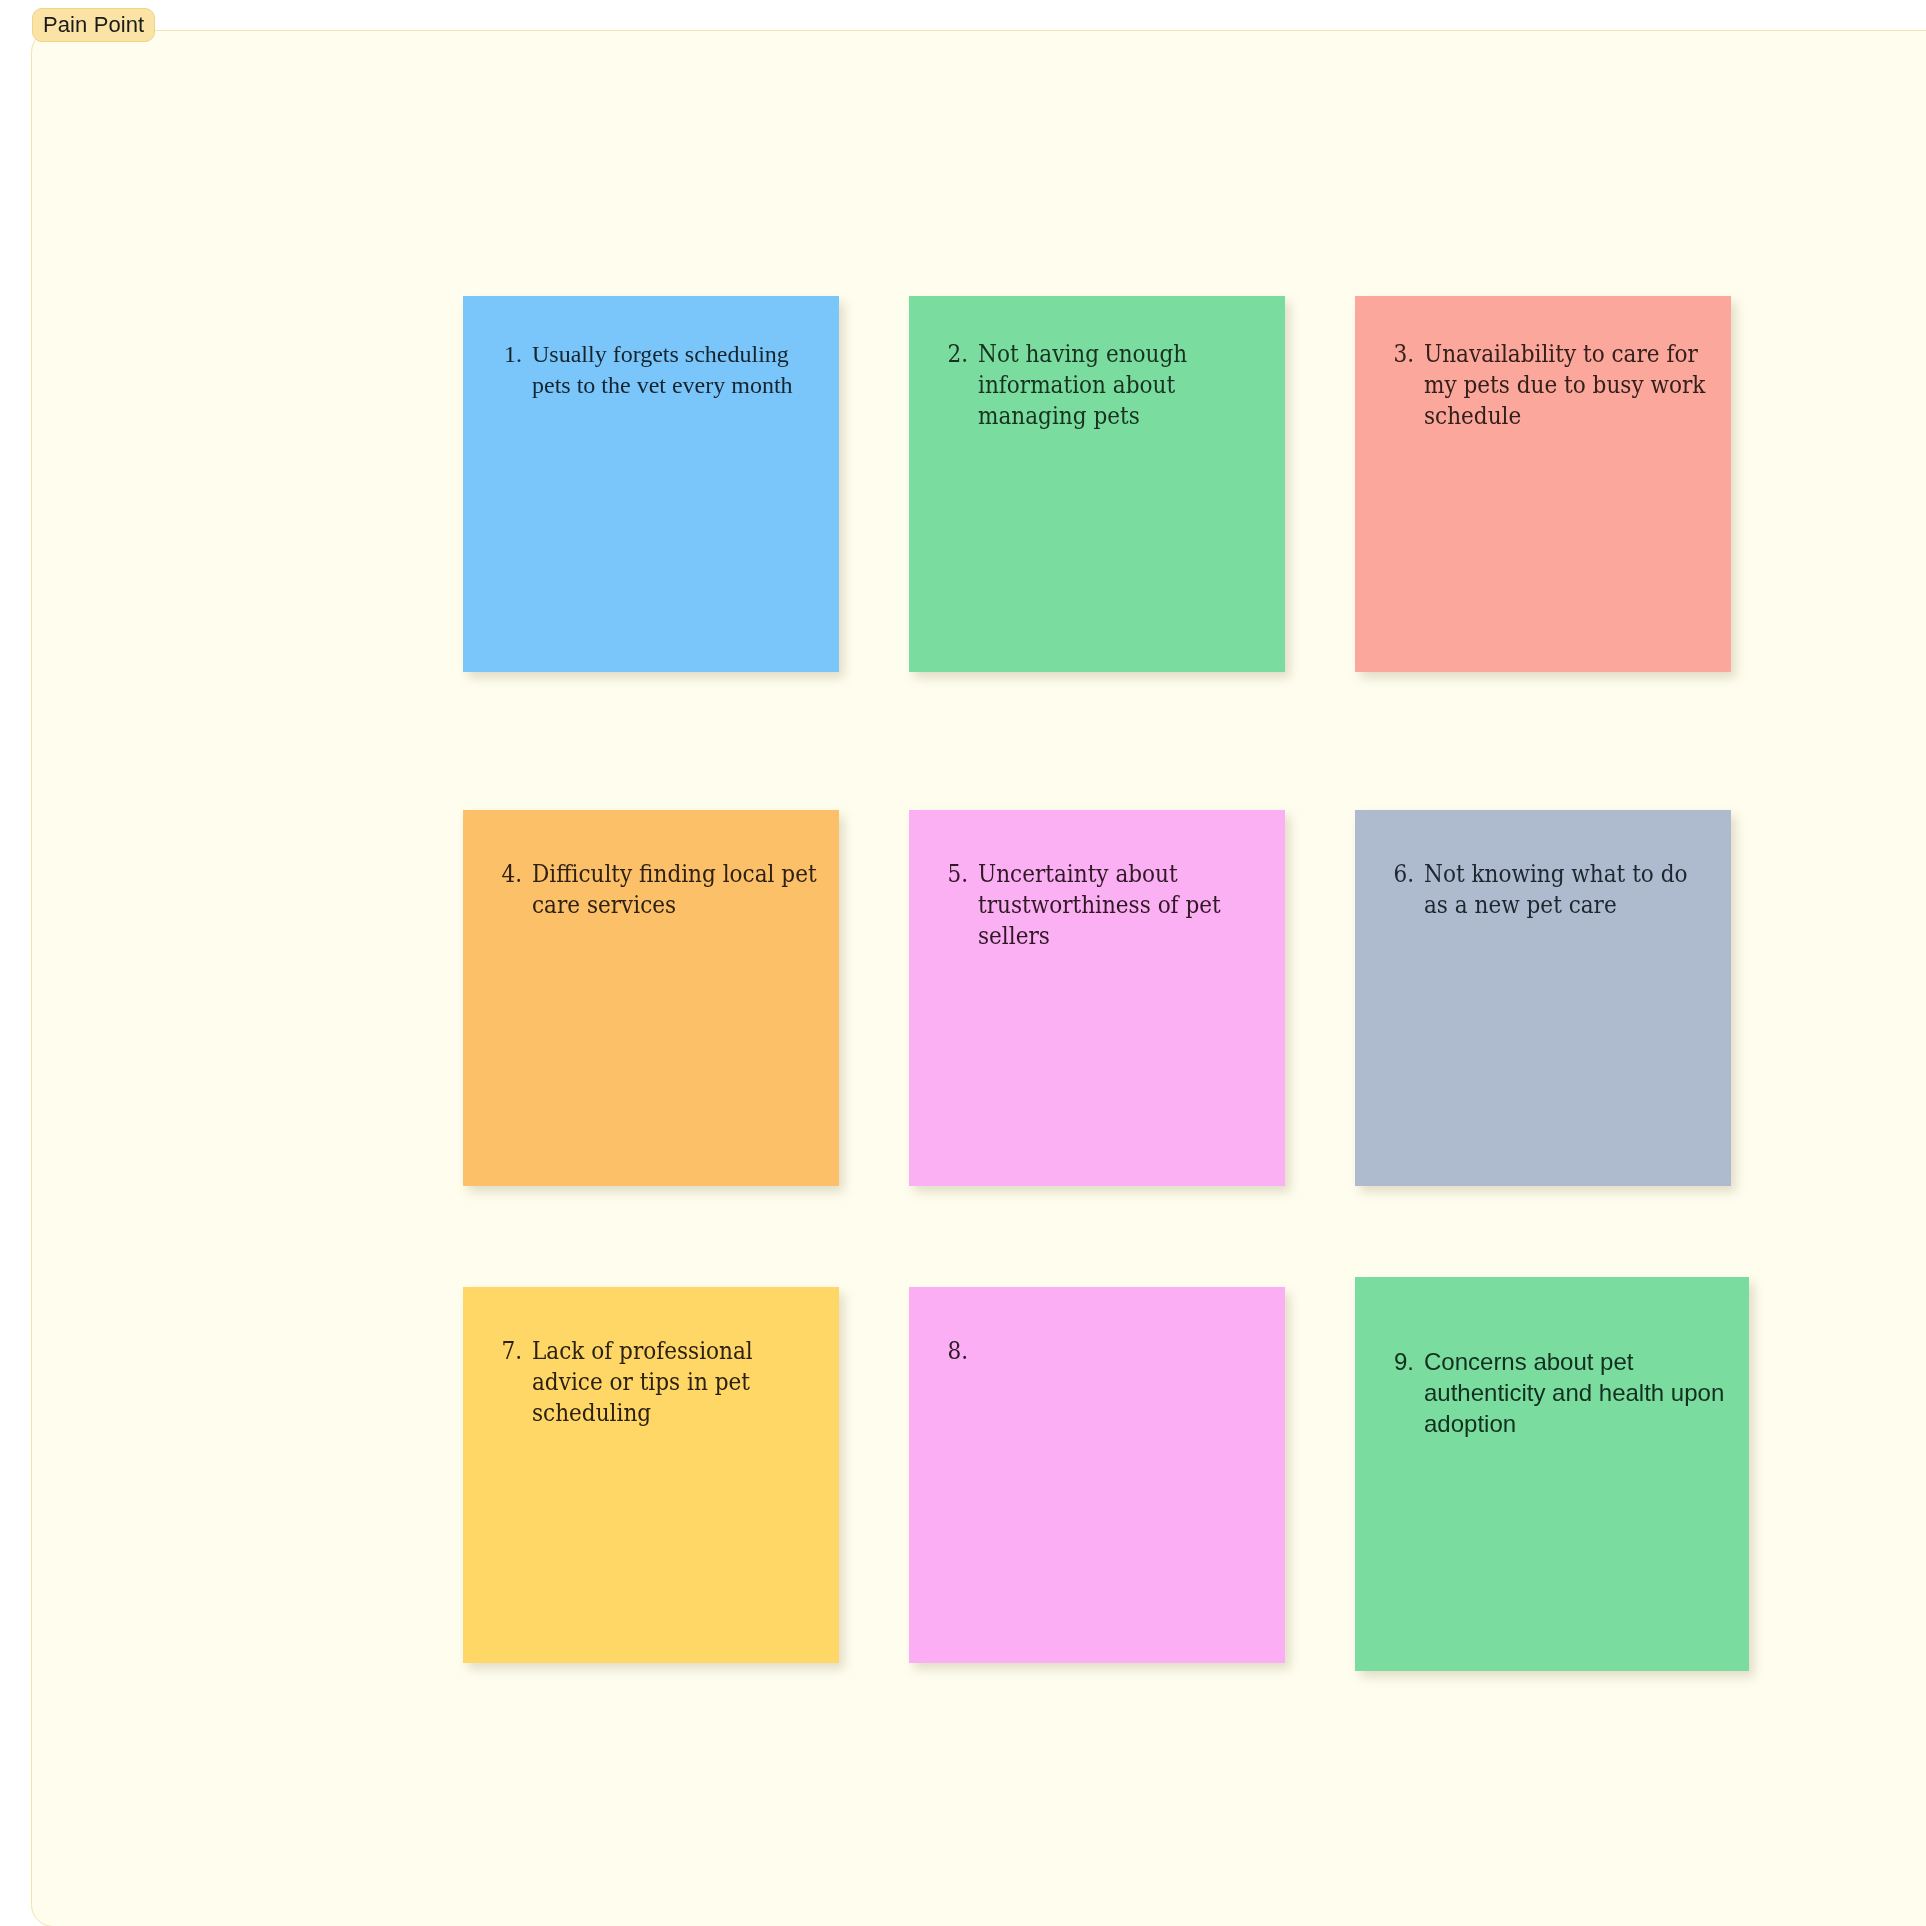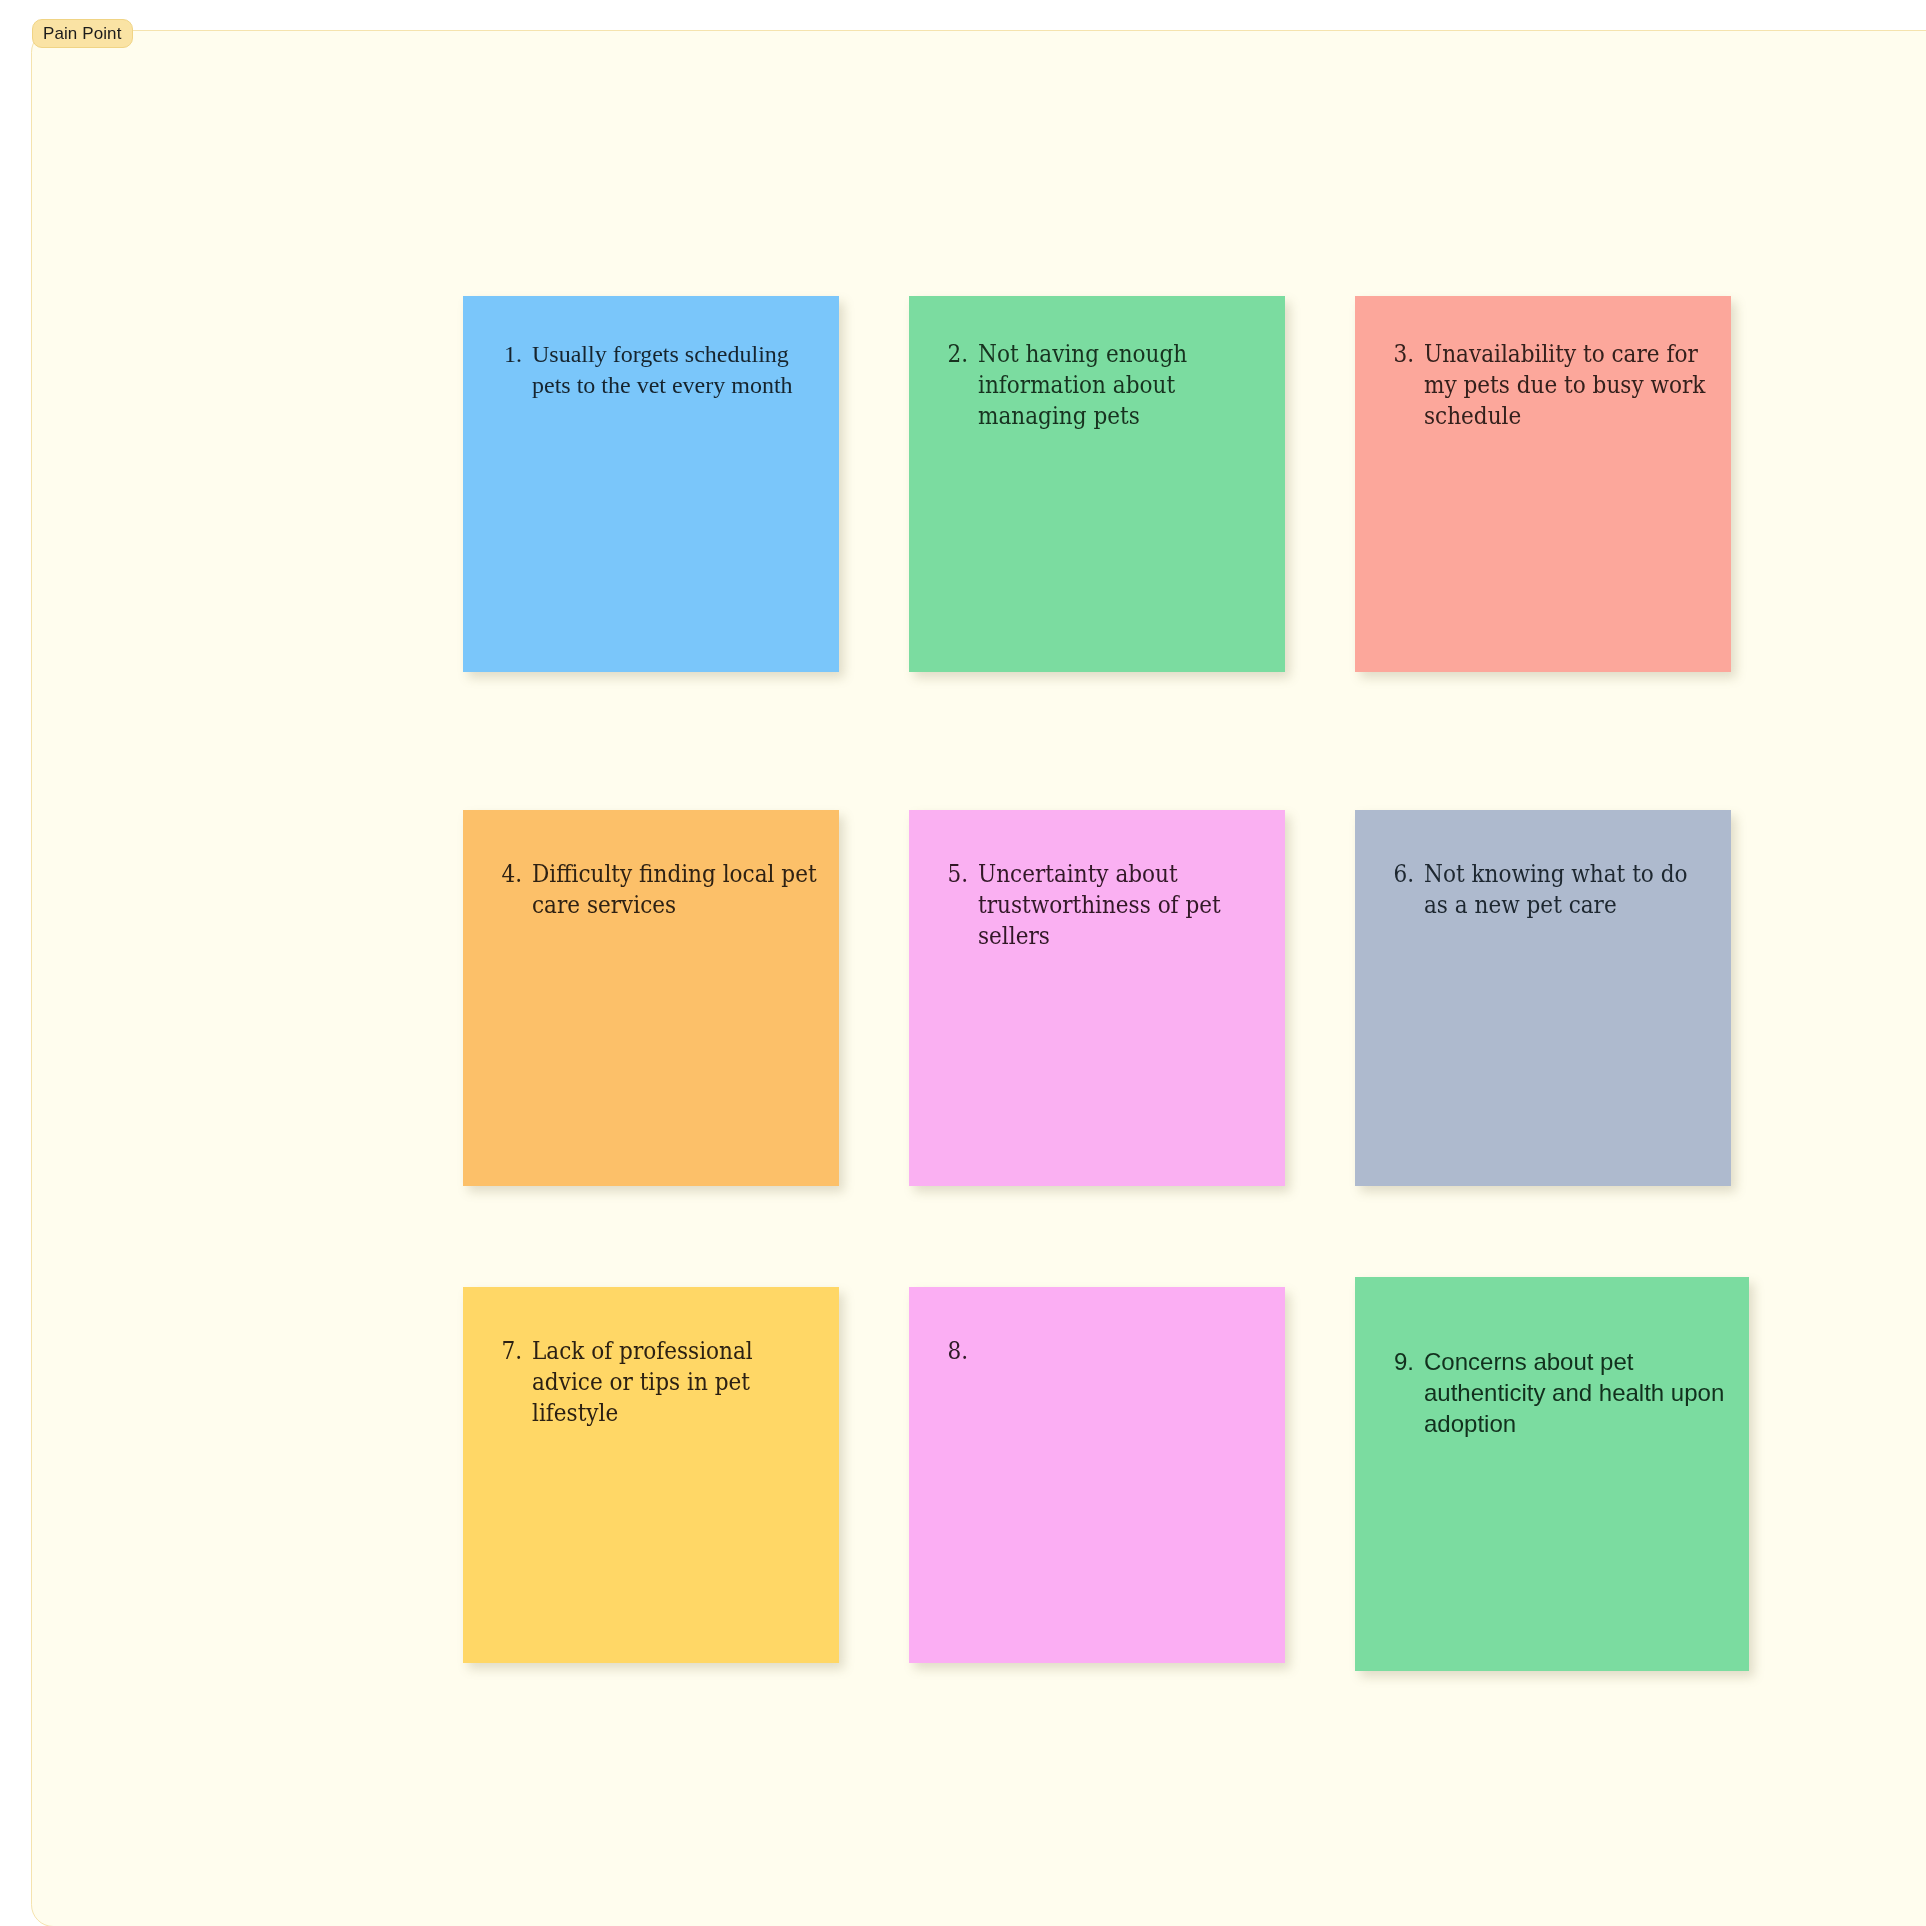--- a/index.html
+++ b/index.html
@@ -7,27 +7,27 @@
     width:2265px; height:1958px;
     background:#ffffff;
     font-family:"Liberation Serif", serif;
     -webkit-font-smoothing:antialiased;
   }
   #root { position:relative; width:2265px; height:1958px; }
 
   
   .badge {
     position:absolute;
-    left:32px; top:19px;
+    left:32px; top:8px;
     background:#FAE3A4;
     border:1.2px solid #F0D485;
     border-radius:10px;
     padding:4.6px 10px 5.4px 10px;
     font-family:"Liberation Sans", sans-serif;
-    font-size:17px;
+    font-size:22px;
     line-height:1;
     color:#1b1b1b;
     letter-spacing:0.1px;
     white-space:nowrap;
     z-index:5;
   }
 
   
   .board {
     position:absolute;
@@ -160,21 +160,21 @@
   <div class="note sz r2 c3 bg-slate tp-b">
     <div class="note-inner pad">
       <span class="num numw t6 tc-ink">6.</span>
       <span class="txt t6 tc-ink">Not knowing what to do as a new pet care</span>
     </div>
   </div>
 
   <div class="note sz r3 c1 bg-yellow tp-b">
     <div class="note-inner pad">
       <span class="num numw t7 tc-choco">7.</span>
-      <span class="txt t7 tc-choco">Lack of professional advice or tips in pet lifestyle</span>
+      <span class="txt t7 tc-choco">Lack of professional advice or tips in pet scheduling</span>
     </div>
   </div>
 
   <div class="note sz r3 c2 bg-pink2 tp-b">
     <div class="note-inner pad">
       <span class="num numw t8 tc-plum2">8.</span>
     </div>
   </div>
 
   <div class="note sz9 bg-green2 tp-c" style="left:1355px; top:1277px;">

